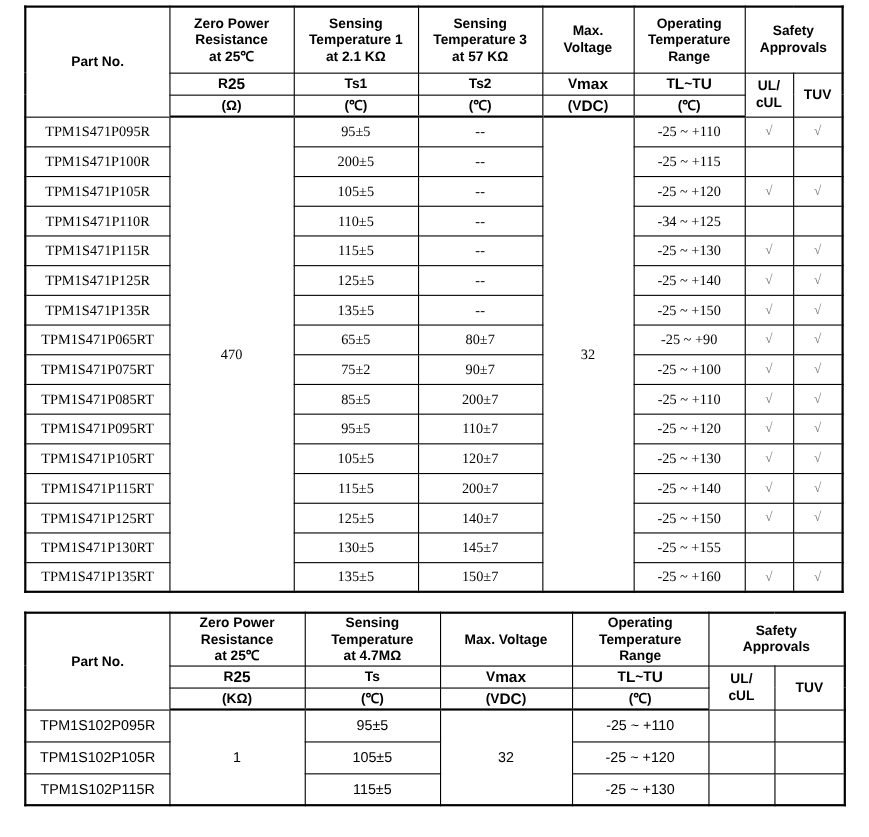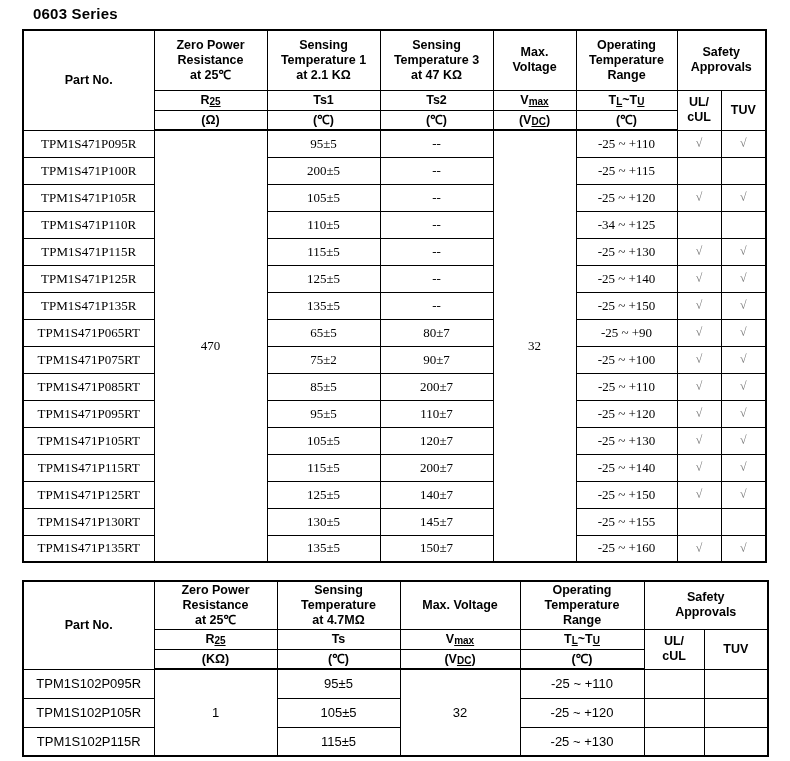--- a/index.html
+++ b/index.html
@@ -37,29 +37,28 @@
   td { font-size: 13px; font-weight: normal; }
   .title-row th { }
   #t1 .title-row { height: 60px; }
   #t2 .title-row { height: 48px; }
   .sym-row { height: 20px; }
   .unit-row { height: 20px; }
   .unit-row th { border-bottom: 2px solid #000; }
   #t1 tbody tr { height: 27px; font-family: Liberation Serif, serif; }
   #t2 tbody tr { height: 29px; }
   .tl { display: block; line-height: 15px; }
-  .sb { font-size: 10px; vertical-align: -1px; letter-spacing: 0; text-decoration: underline; }
+  .sb { font-size: 14px; vertical-align: -1px; letter-spacing: 0; }
   .chk { color: #767676; font-size: 12px; }
 </style>
 </head>
 <body>
 
 <div class="wrap">
 
-  <div class="doc-title">0603 Series</div>
 
   <table id="t1">
     <colgroup>
       <col style="width:131px">
         <col style="width:113px">
         <col style="width:113px">
         <col style="width:113px">
       <col style="width:83px">
         <col style="width:101px">
         <col style="width:44px">
@@ -74,21 +73,21 @@
           <span class="tl">at 25℃</span>
         </th>
         <th>
           <span class="tl">Sensing</span>
           <span class="tl">Temperature 1</span>
           <span class="tl">at 2.1 KΩ</span>
         </th>
         <th>
           <span class="tl">Sensing</span>
           <span class="tl">Temperature 3</span>
-          <span class="tl">at 47 KΩ</span>
+          <span class="tl">at 57 KΩ</span>
         </th>
         <th>
           <span class="tl">Max.</span>
           <span class="tl">Voltage</span>
         </th>
         <th>
           <span class="tl">Operating</span>
           <span class="tl">Temperature</span>
           <span class="tl">Range</span>
         </th>

